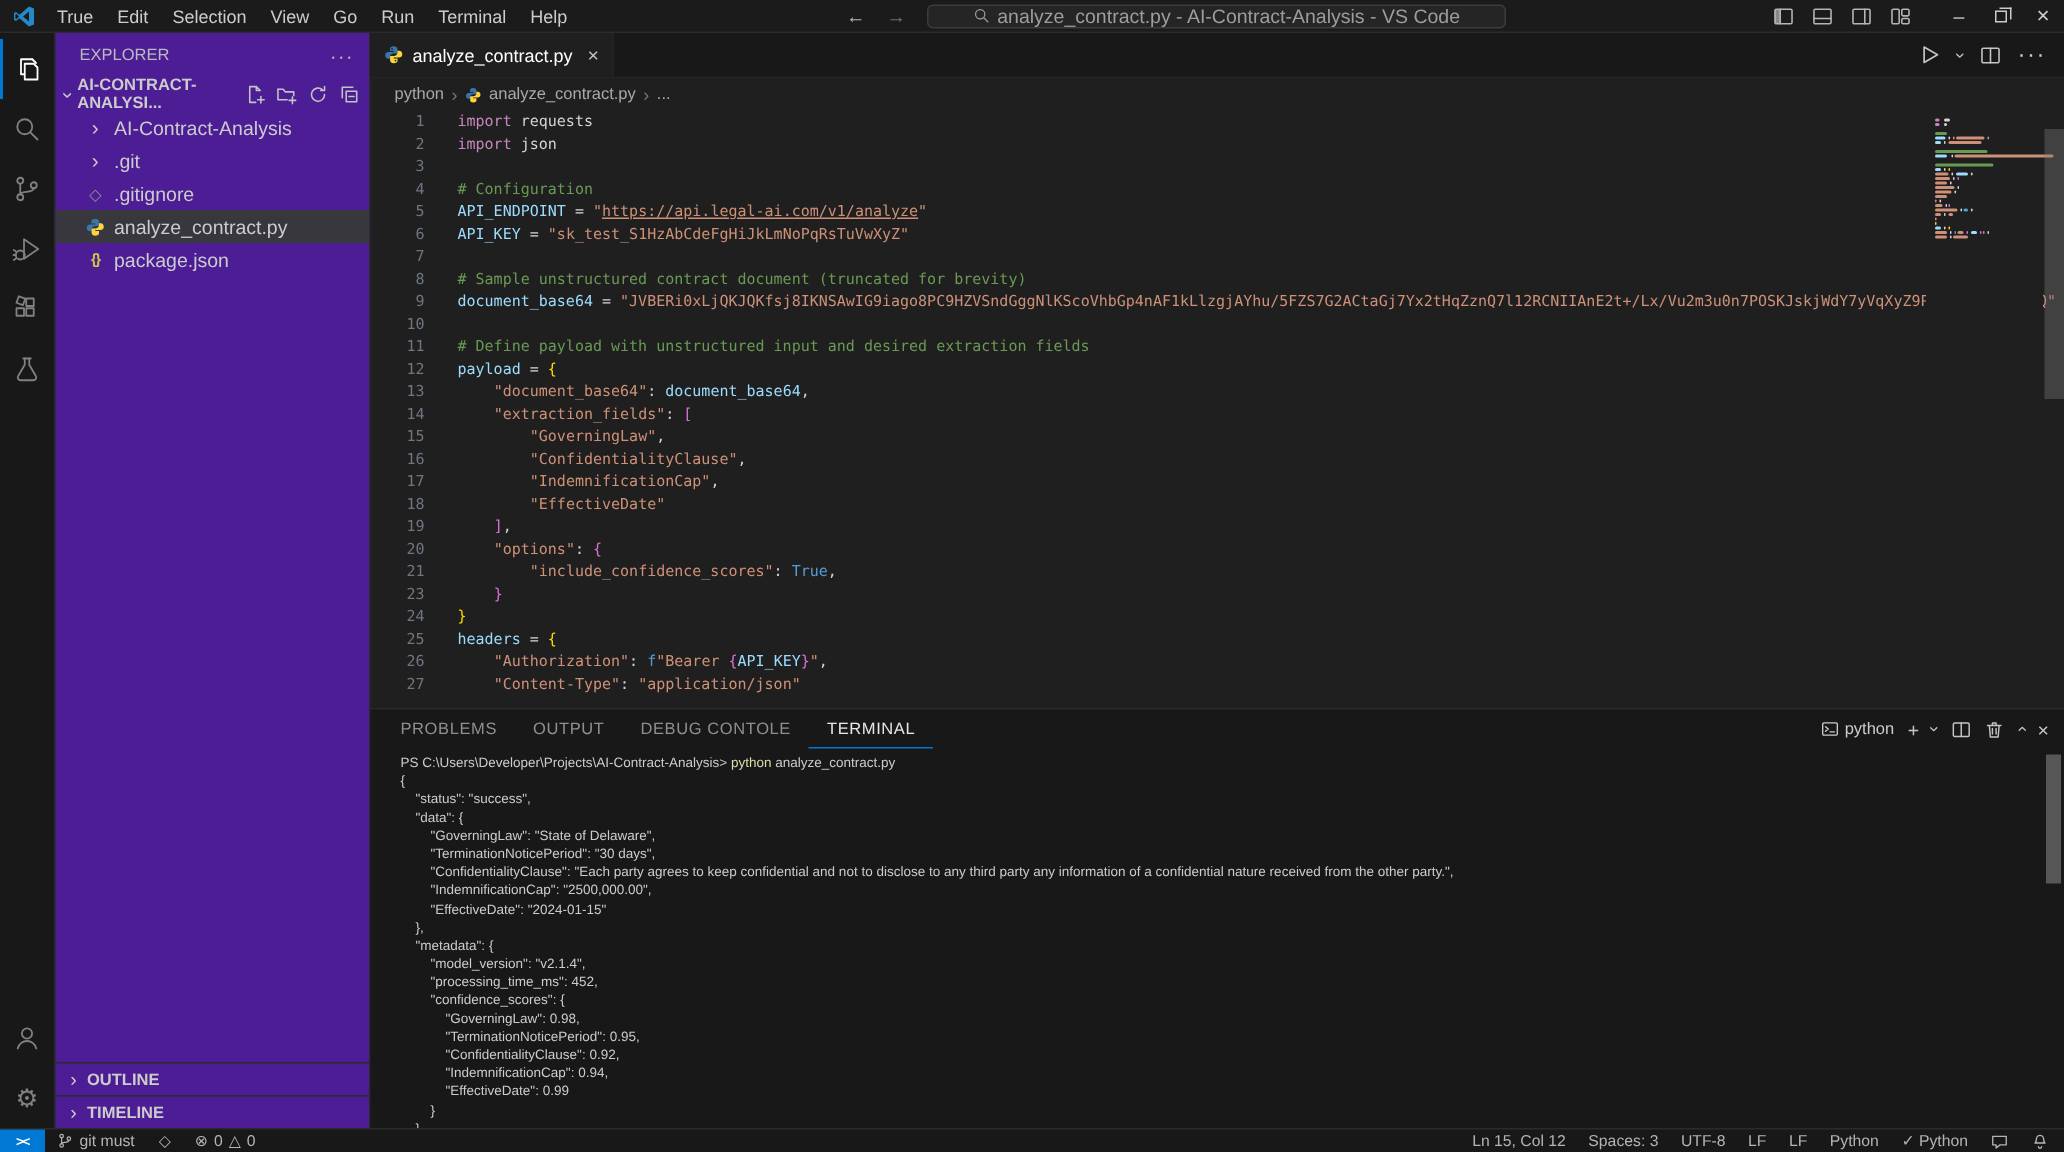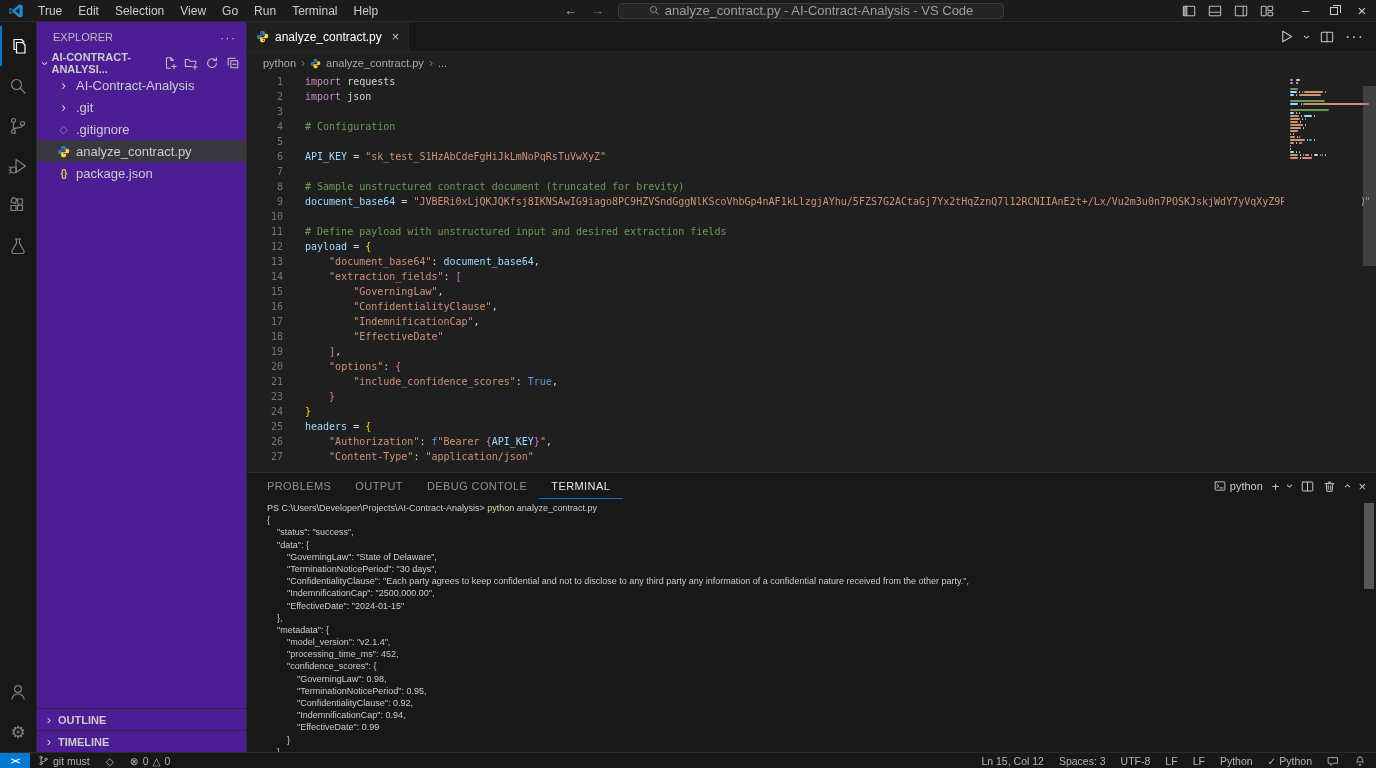--- a/index.html
+++ b/index.html
@@ -344,21 +344,21 @@
       <span class="crumb-sep">›</span>
       <span>...</span>
     </div>
 
     <div class="code-area">
       <div id="code-lines">
           <div class="code-line"><span class="ln">1</span><span class="lt"><span class="tk-kw">import</span><span class="tk-pl"> requests</span></span></div>
           <div class="code-line"><span class="ln">2</span><span class="lt"><span class="tk-kw">import</span><span class="tk-pl"> json</span></span></div>
           <div class="code-line"><span class="ln">3</span><span class="lt"></span></div>
           <div class="code-line"><span class="ln">4</span><span class="lt"><span class="tk-cmt"># Configuration</span></span></div>
-          <div class="code-line"><span class="ln">5</span></div>
+          <div class="code-line"><span class="ln">5</span><span class="lt"><span class="tk-var">API_ENDPOINT</span><span class="tk-pl"> = </span><span class="tk-str">"</span><span class="tk-lnk">https://api.legal-ai.com/v1/analyze</span><span class="tk-str">"</span></span></div>
           <div class="code-line"><span class="ln">6</span><span class="lt"><span class="tk-var">API_KEY</span><span class="tk-pl"> = </span><span class="tk-str">"sk_test_S1HzAbCdeFgHiJkLmNoPqRsTuVwXyZ"</span></span></div>
           <div class="code-line"><span class="ln">7</span><span class="lt"></span></div>
           <div class="code-line"><span class="ln">8</span><span class="lt"><span class="tk-cmt"># Sample unstructured contract document (truncated for brevity)</span></span></div>
           <div class="code-line"><span class="ln">9</span><span class="lt"><span class="tk-var">document_base64</span><span class="tk-pl"> = </span><span class="tk-str">"JVBERi0xLjQKJQKfsj8IKNSAwIG9iago8PC9HZVSndGggNlKScoVhbGp4nAF1kLlzgjAYhu/5FZS7G2ACtaGj7Yx2tHqZznQ7l12RCNIIAnE2t+/Lx/Vu2m3u0n7POSKJskjWdY7yVqXyZ9PmVuZHN0cmVhbQ"</span></span></div>
           <div class="code-line"><span class="ln">10</span><span class="lt"></span></div>
           <div class="code-line"><span class="ln">11</span><span class="lt"><span class="tk-cmt"># Define payload with unstructured input and desired extraction fields</span></span></div>
           <div class="code-line"><span class="ln">12</span><span class="lt"><span class="tk-var">payload</span><span class="tk-pl"> = </span><span class="tk-b1">{</span></span></div>
           <div class="code-line"><span class="ln">13</span><span class="lt"><span class="tk-pl">    </span><span class="tk-str">"document_base64"</span><span class="tk-pl">: </span><span class="tk-var">document_base64</span><span class="tk-pl">,</span></span></div>
           <div class="code-line"><span class="ln">14</span><span class="lt"><span class="tk-pl">    </span><span class="tk-str">"extraction_fields"</span><span class="tk-pl">: </span><span class="tk-b2">[</span></span></div>
           <div class="code-line"><span class="ln">15</span><span class="lt"><span class="tk-pl">        </span><span class="tk-str">"GoverningLaw"</span><span class="tk-pl">,</span></span></div>

